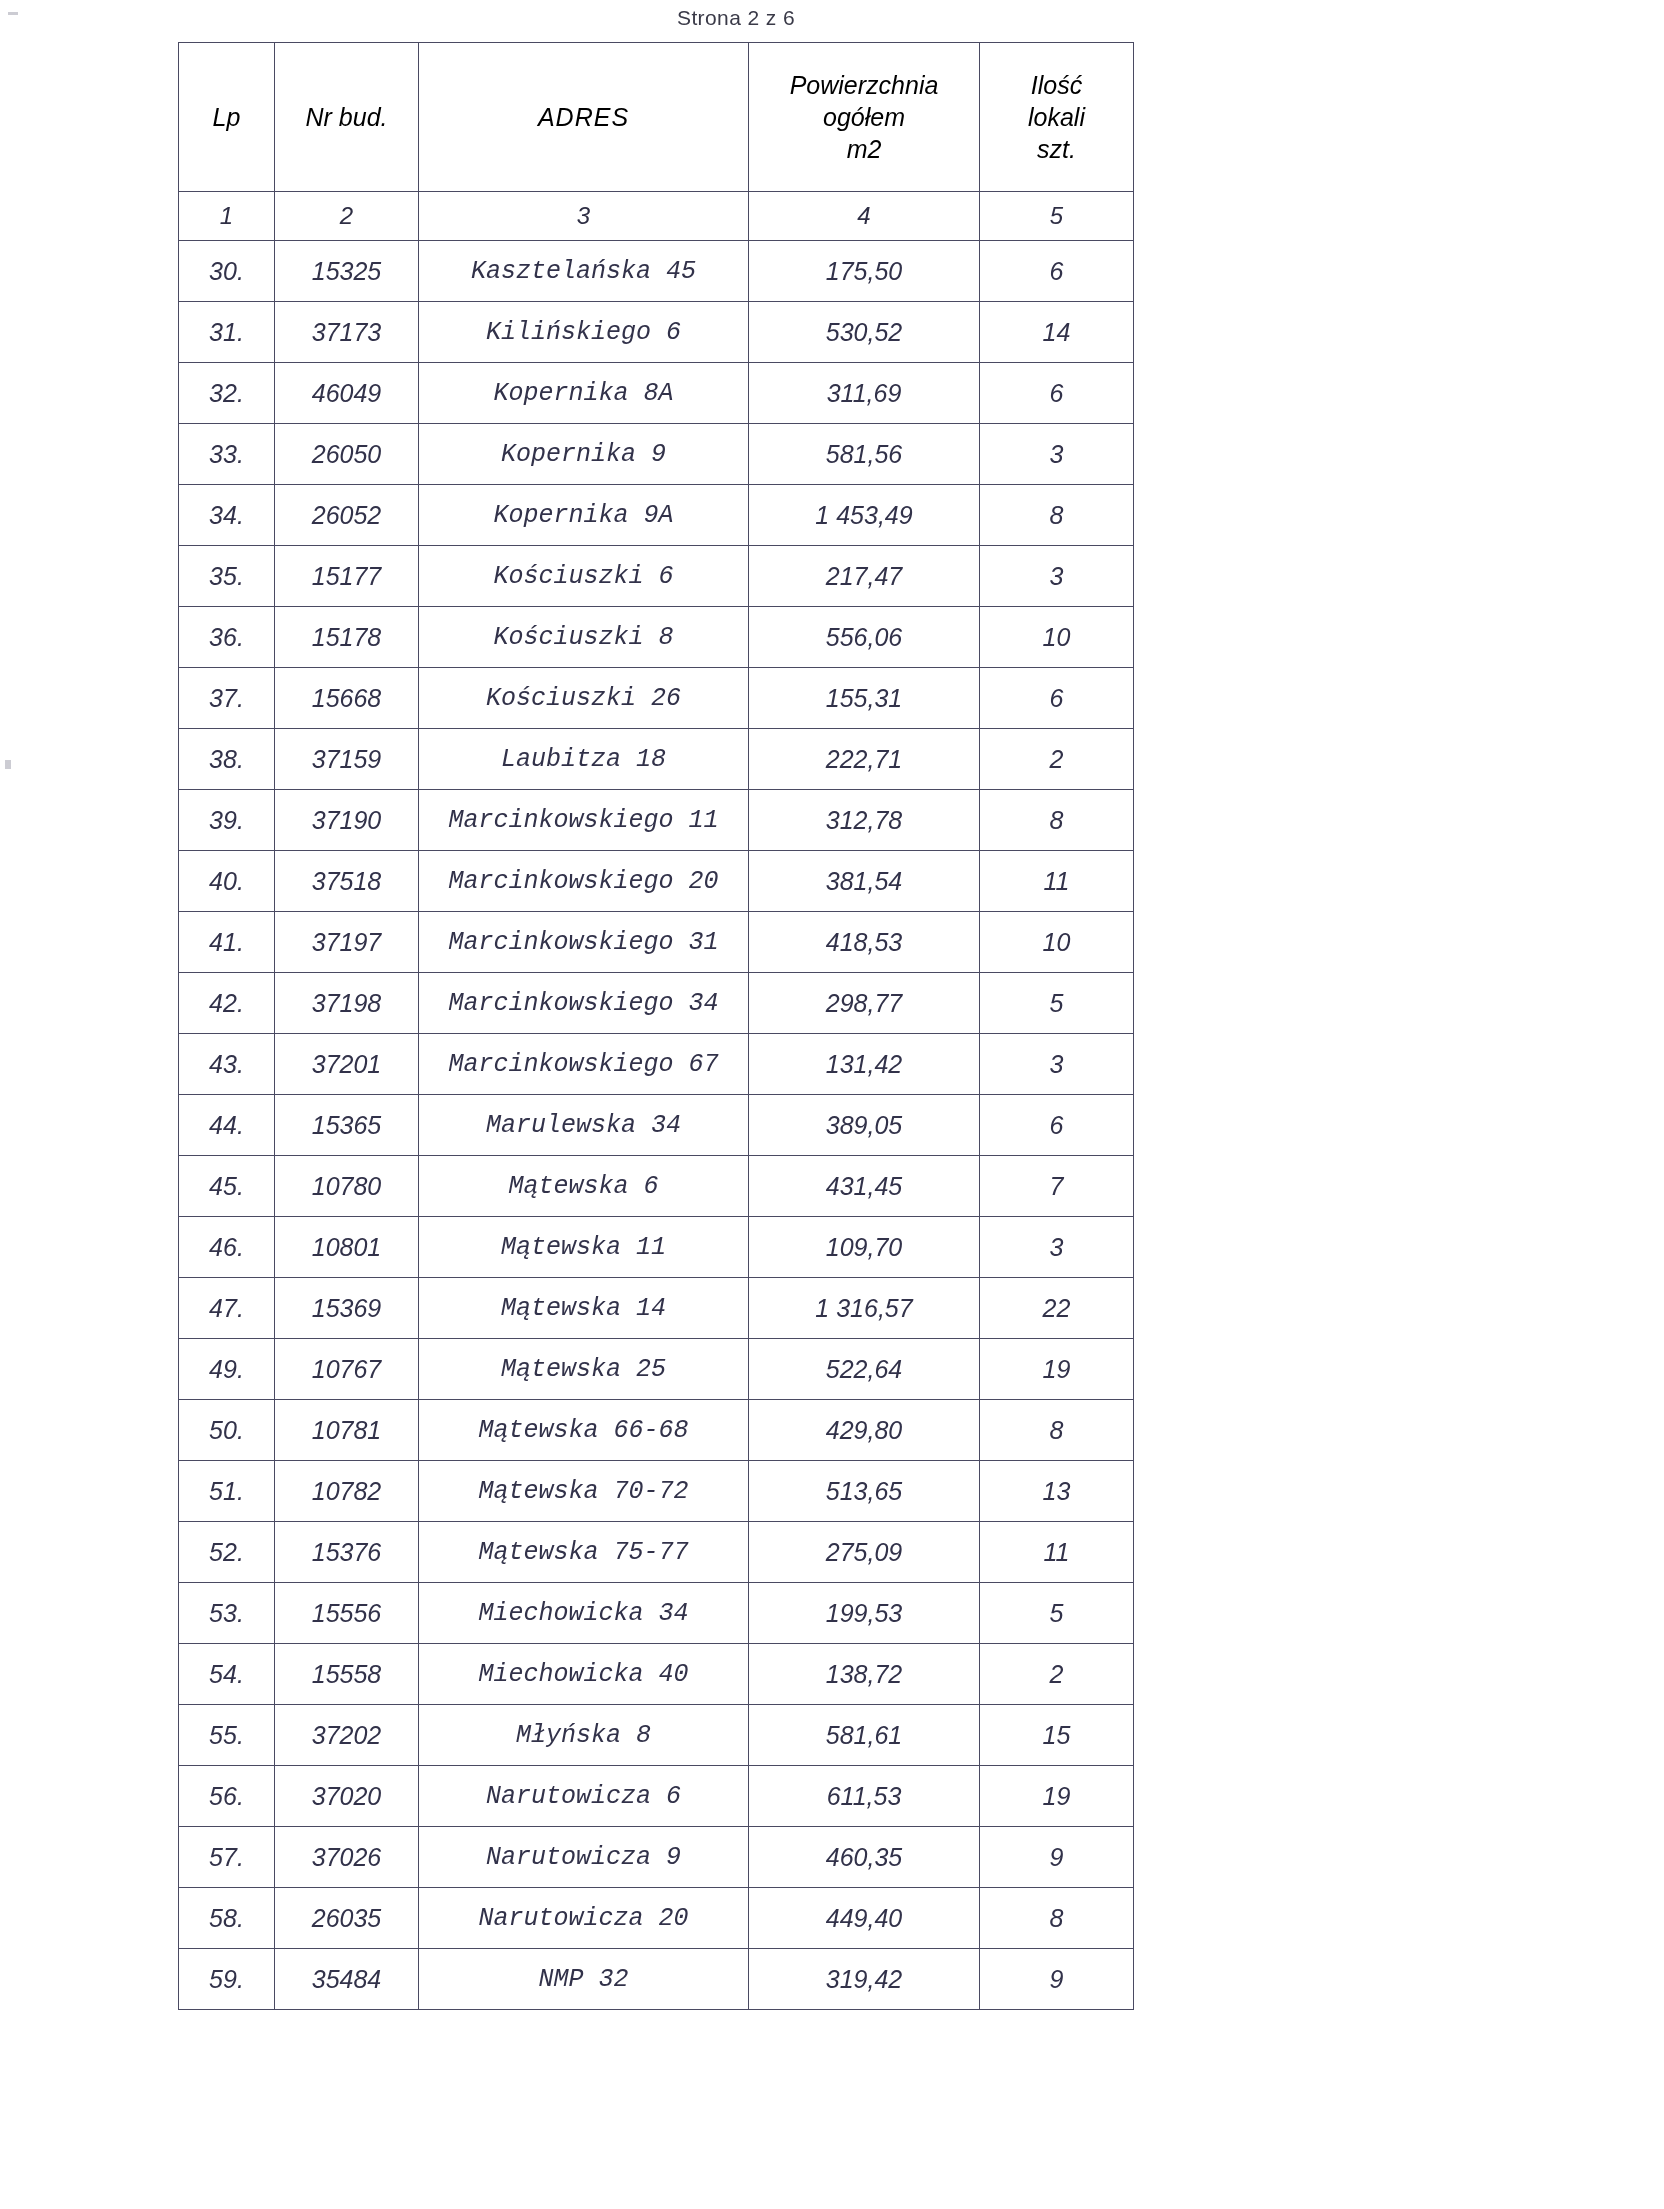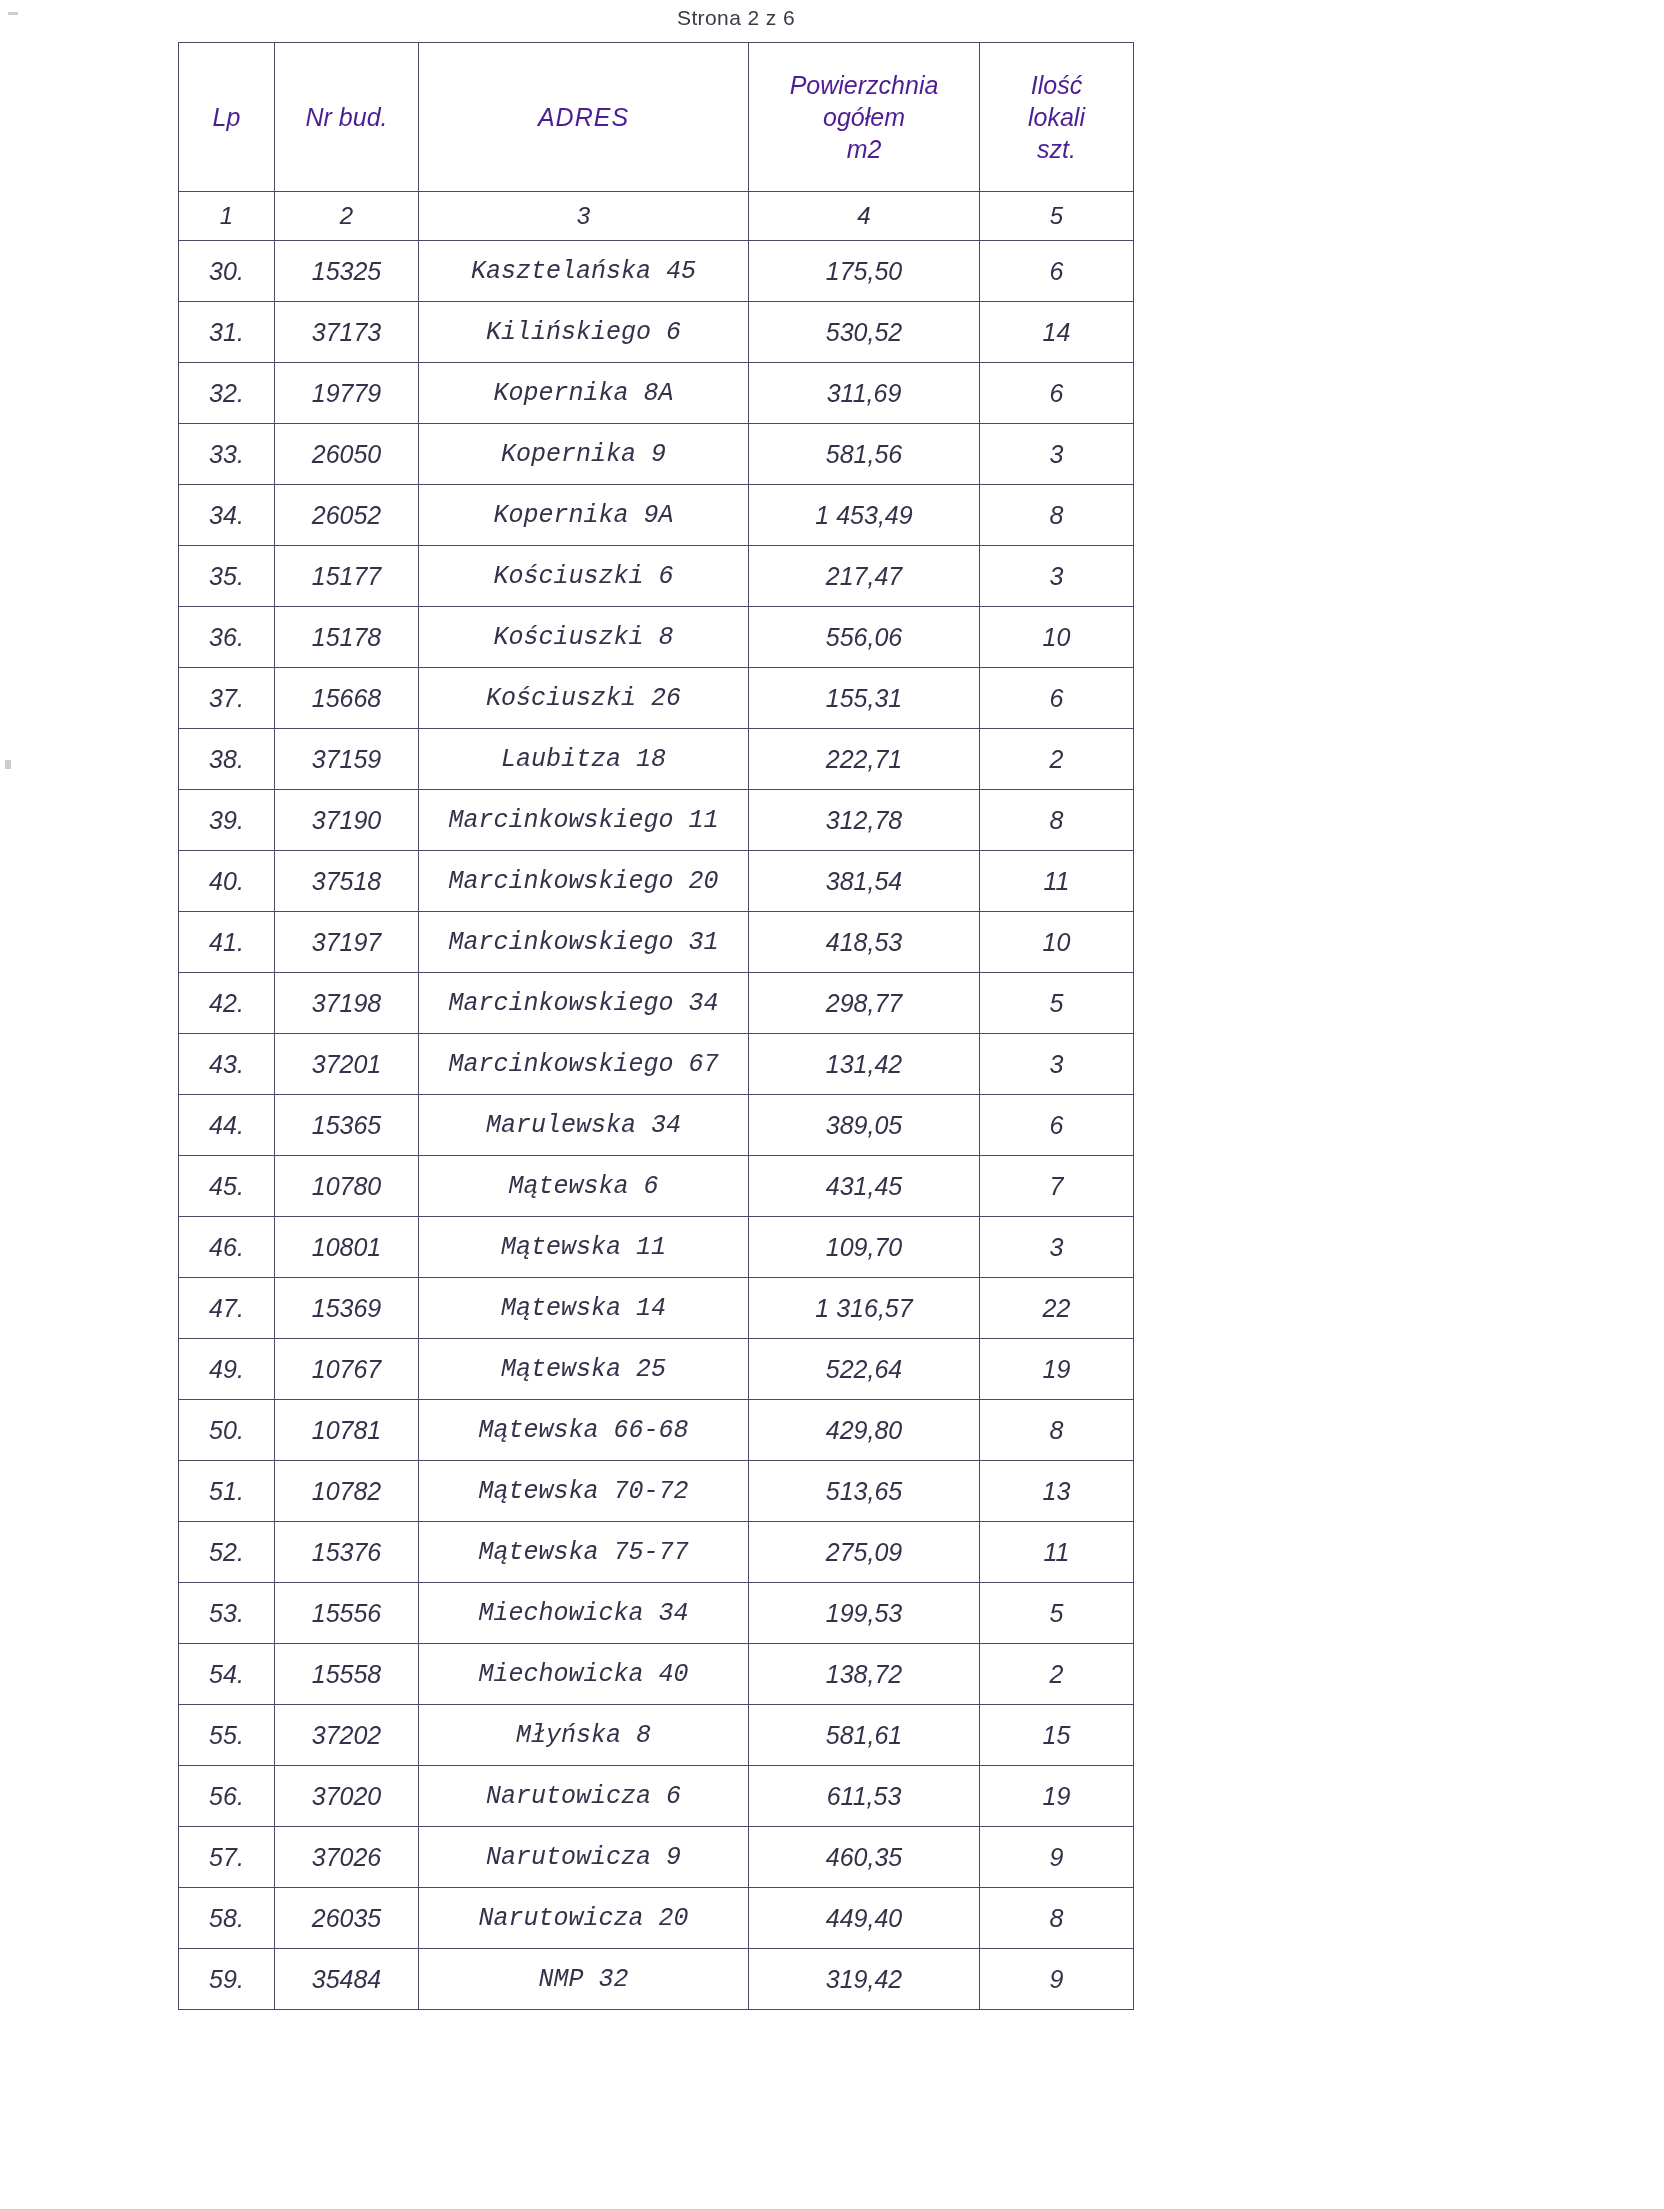--- a/index.html
+++ b/index.html
@@ -55,21 +55,21 @@
   col.c4 { width: 231px; }
   col.c5 { width: 154px; }
 
   
   .hdr td {
     height: 148px;
     text-align: center;
     font-style: italic;
     font-size: 25px;
     line-height: 1.28;
-    color: #4c1d95;
+    color: #000000;
   }
   .hdr .adres { letter-spacing: 1px; font-style: italic; }
 
   
   .numrow td {
     height: 48px;
     text-align: center;
     font-style: italic;
     font-weight: bold;
     font-size: 24px;
@@ -171,21 +171,21 @@
         </tr>
         <tr class="row">
           <td class="lp">31.</td>
           <td class="nr">37173</td>
           <td class="adr">Kilińskiego 6</td>
           <td class="pow">530,52</td>
           <td class="ilosc">14</td>
         </tr>
         <tr class="row">
           <td class="lp">32.</td>
-          <td class="nr">19779</td>
+          <td class="nr">46049</td>
           <td class="adr">Kopernika 8A</td>
           <td class="pow">311,69</td>
           <td class="ilosc">6</td>
         </tr>
         <tr class="row">
           <td class="lp">33.</td>
           <td class="nr">26050</td>
           <td class="adr">Kopernika 9</td>
           <td class="pow">581,56</td>
           <td class="ilosc">3</td>

